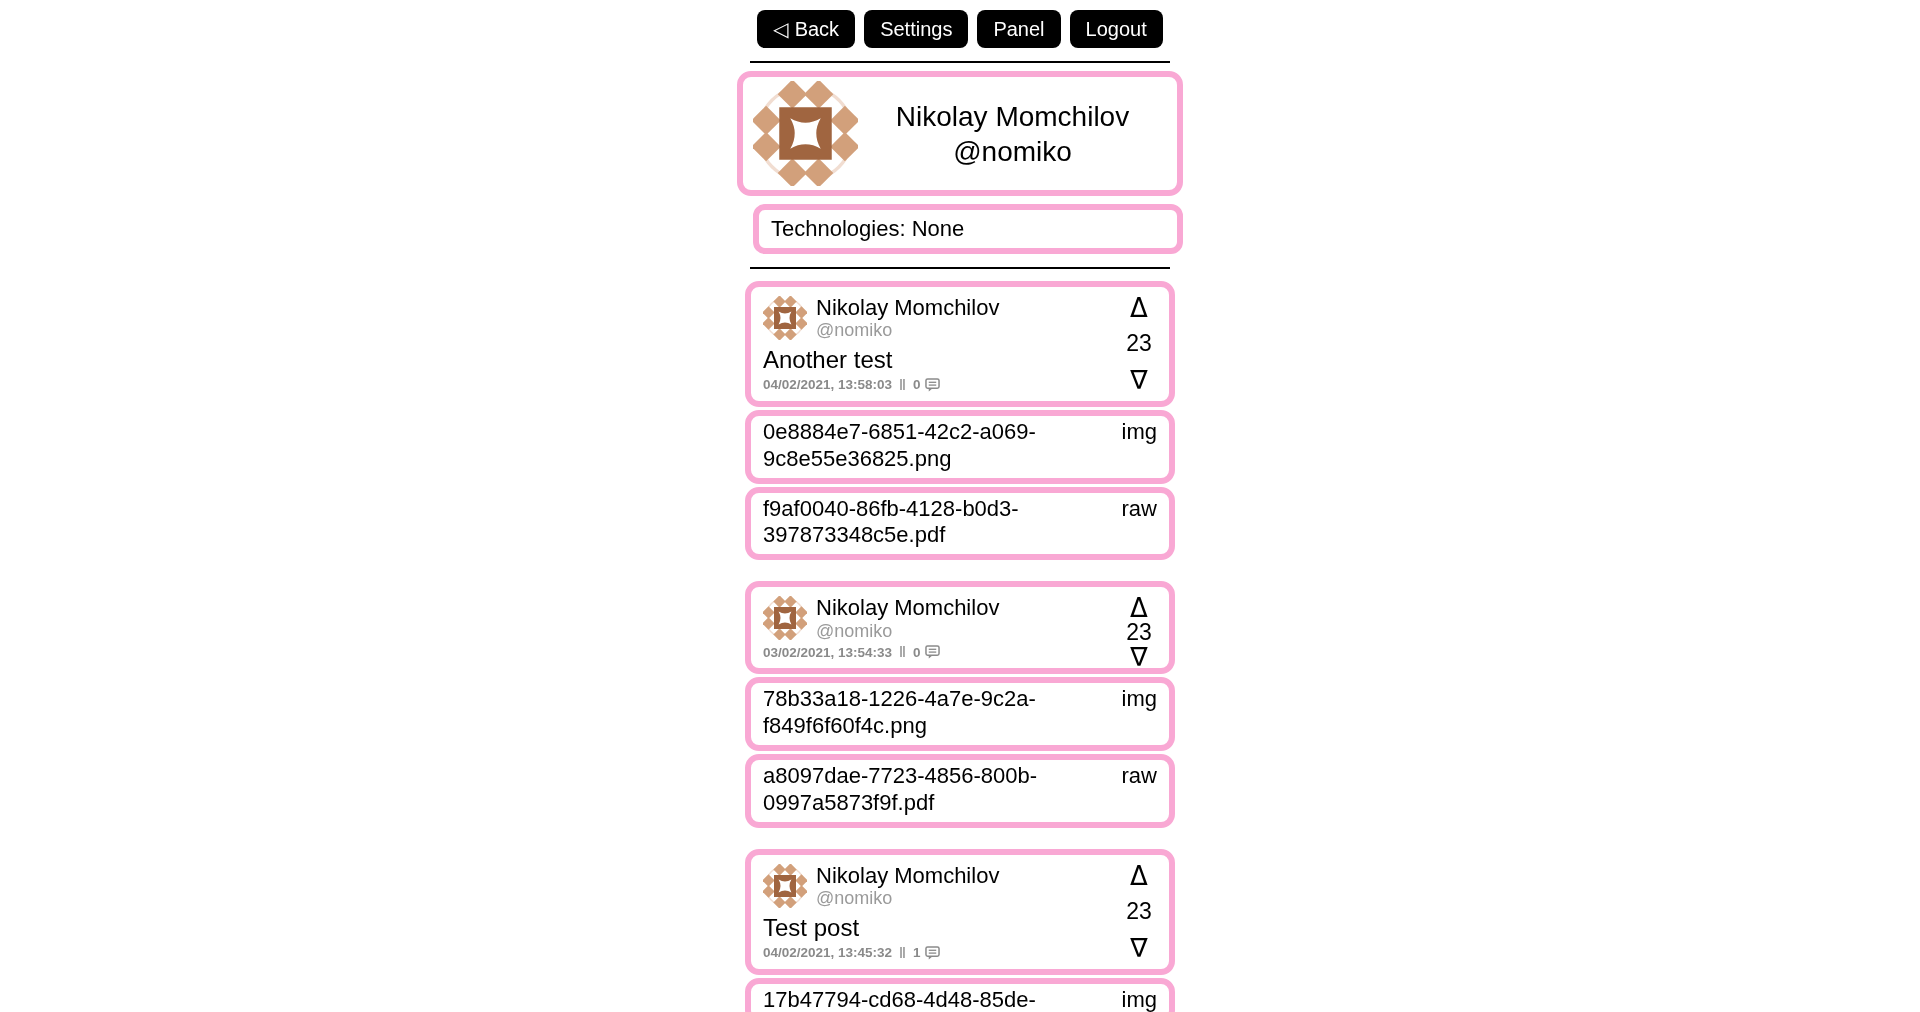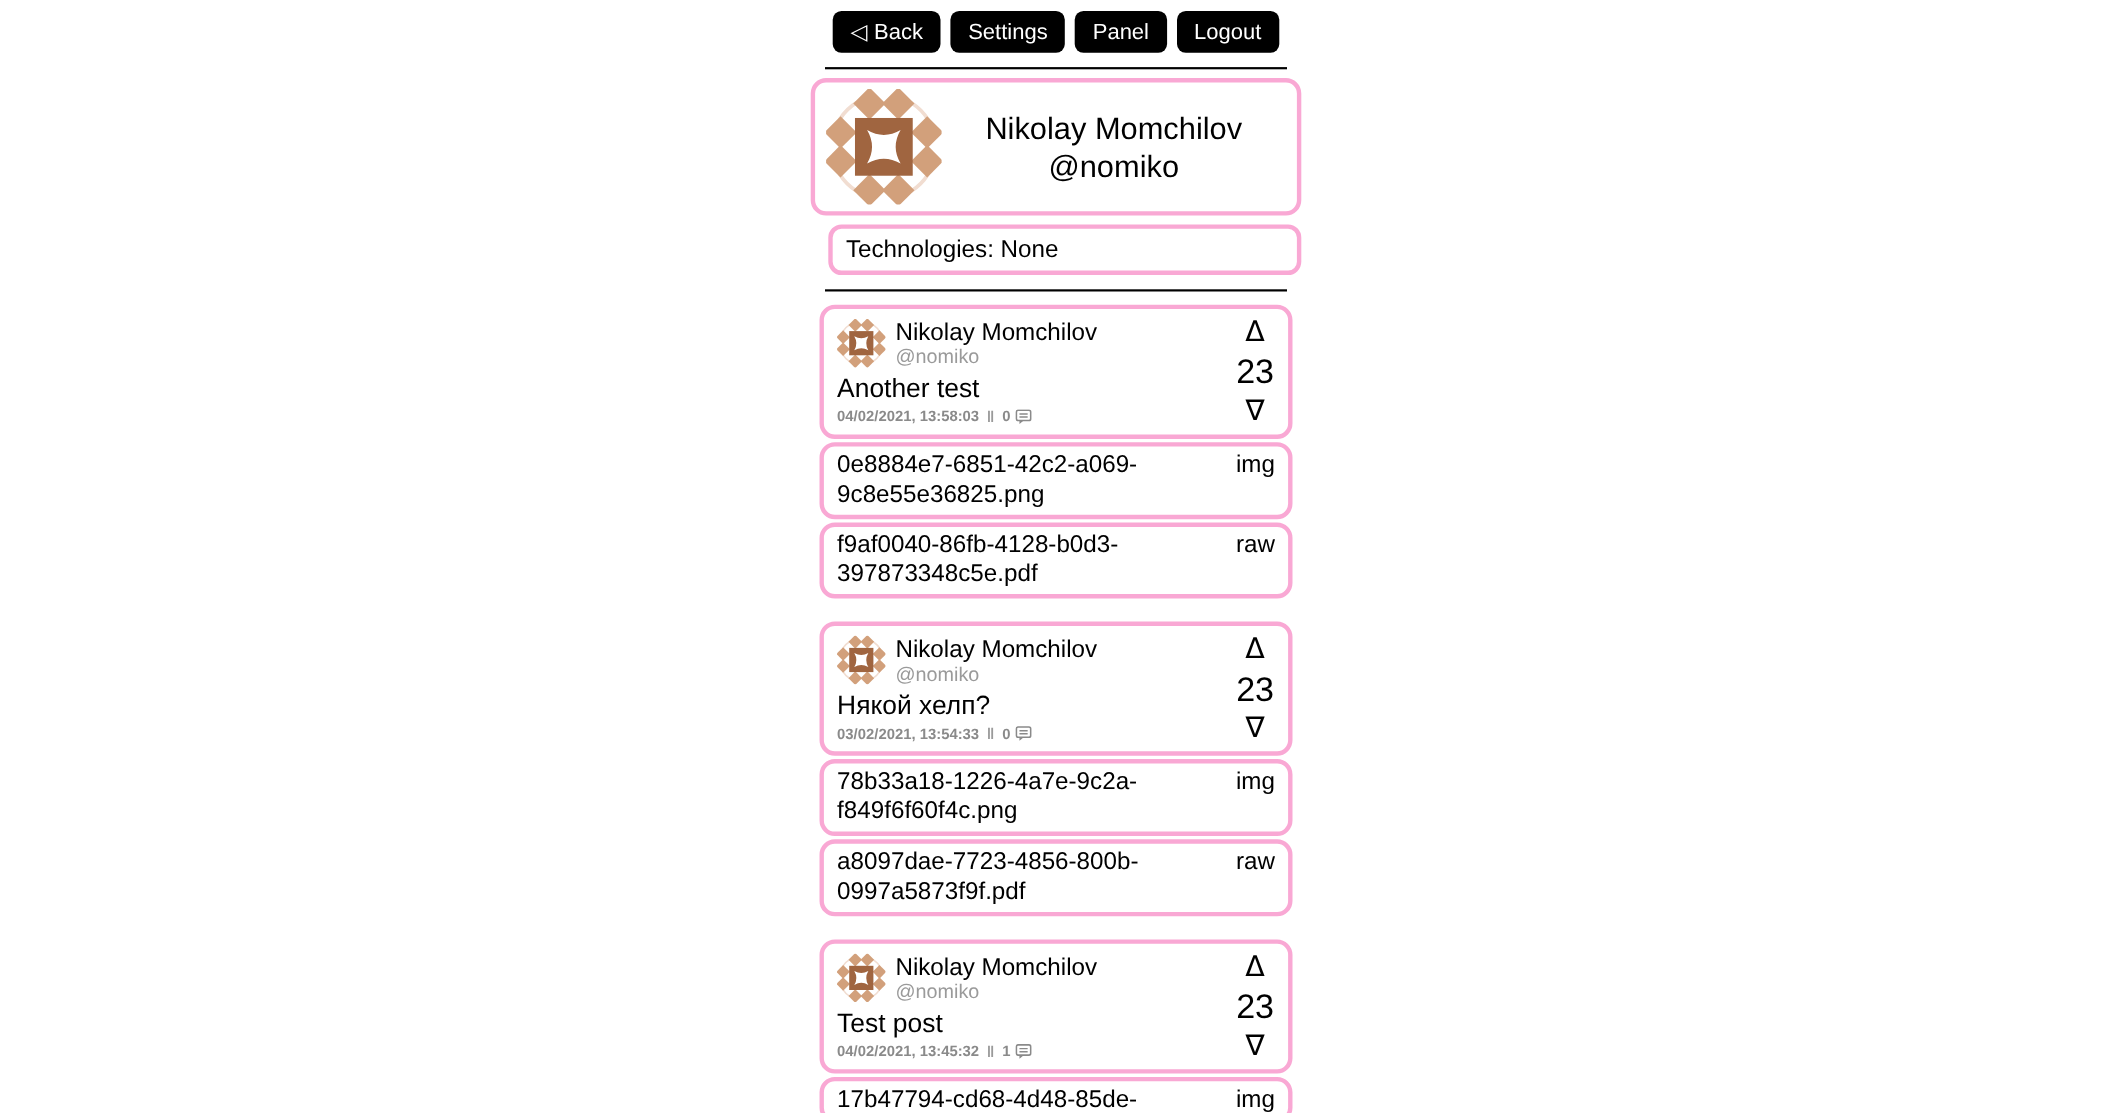--- a/index.html
+++ b/index.html
@@ -36,21 +36,21 @@
 
   hr.divider {
     border: none;
     border-top: 2px solid #000;
     width: 420px;
     margin: 13px auto 8px auto;
   }
   hr.divider2 { margin: 13px auto 12px auto; }
 
   .card {
-    border: 4px solid #f9a8d4;
+    border: 6px solid #f9a8d4;
     border-radius: 14px;
     background: #fff;
   }
 
   
   .profile-card {
     display: flex;
     align-items: center;
     padding: 8px 10px;
     height: 125px;
@@ -113,21 +113,21 @@
     bottom: 8px;
     right: 13px;
     width: 34px;
     display: flex;
     flex-direction: column;
     justify-content: space-between;
     align-items: center;
     text-align: center;
   }
   .vote-arrow { font-size: 26px; line-height: 1; cursor: pointer; font-family: "DejaVu Sans", sans-serif; }
-  .vote-count { font-size: 31px; line-height: 1; }
+  .vote-count { font-size: 23px; line-height: 1; }
 
   .attachment-card {
     margin-top: 3px;
     padding: 3px 12px 5px 12px;
     display: flex;
     justify-content: space-between;
     align-items: flex-start;
     font-size: 22px;
     line-height: 1.22;
   }
@@ -260,21 +260,20 @@
     </g>
     <rect x="25" y="25" width="50" height="50" fill="#a06540"></rect>
     <path d="M35.5,35.5 Q50,44 64.5,35.5 Q56,50 64.5,64.5 Q50,56 35.5,64.5 Q44,50 35.5,35.5 Z" fill="#ffffff"></path>
   </svg>
 </span>
         <div>
           <div class="post-author">Nikolay Momchilov</div>
           <div class="post-handle">@nomiko</div>
         </div>
       </div>
-      <div class="post-title">Някой хелп?</div>
       <div class="post-meta">
         <span>03/02/2021, 13:54:33</span>
         <span class="meta-sep">‖</span>
         <span class="meta-comments">
           <span>0</span>
           <span class="comment-icon">
   <svg viewBox="0 0 16 15" xmlns="http://www.w3.org/2000/svg">
     <rect x="1" y="1" width="14" height="10" rx="1.8" fill="none" stroke="#8a8a8a" stroke-width="1.6"></rect>
     <line x1="4" y1="4.6" x2="12" y2="4.6" stroke="#8a8a8a" stroke-width="1.4"></line>
     <line x1="4" y1="7.6" x2="12" y2="7.6" stroke="#8a8a8a" stroke-width="1.4"></line>

